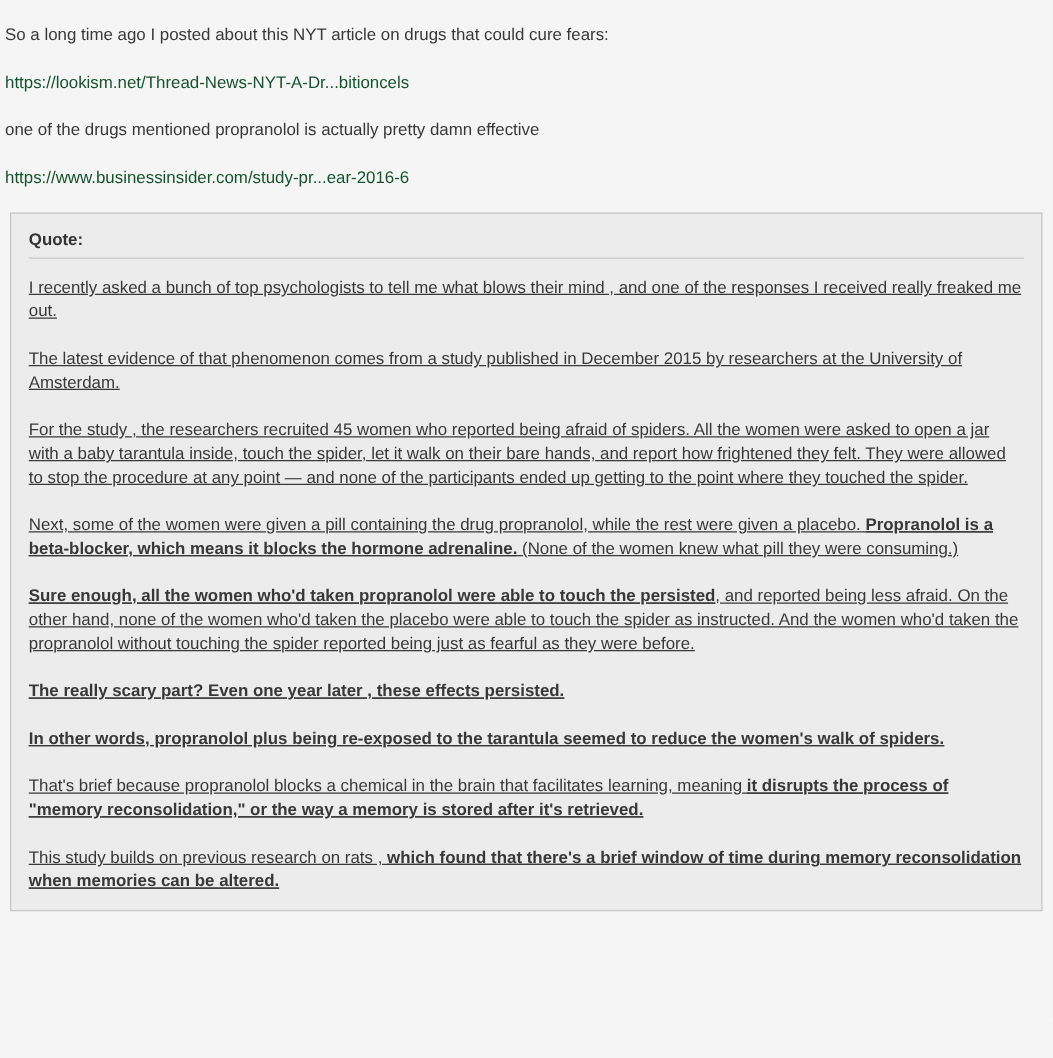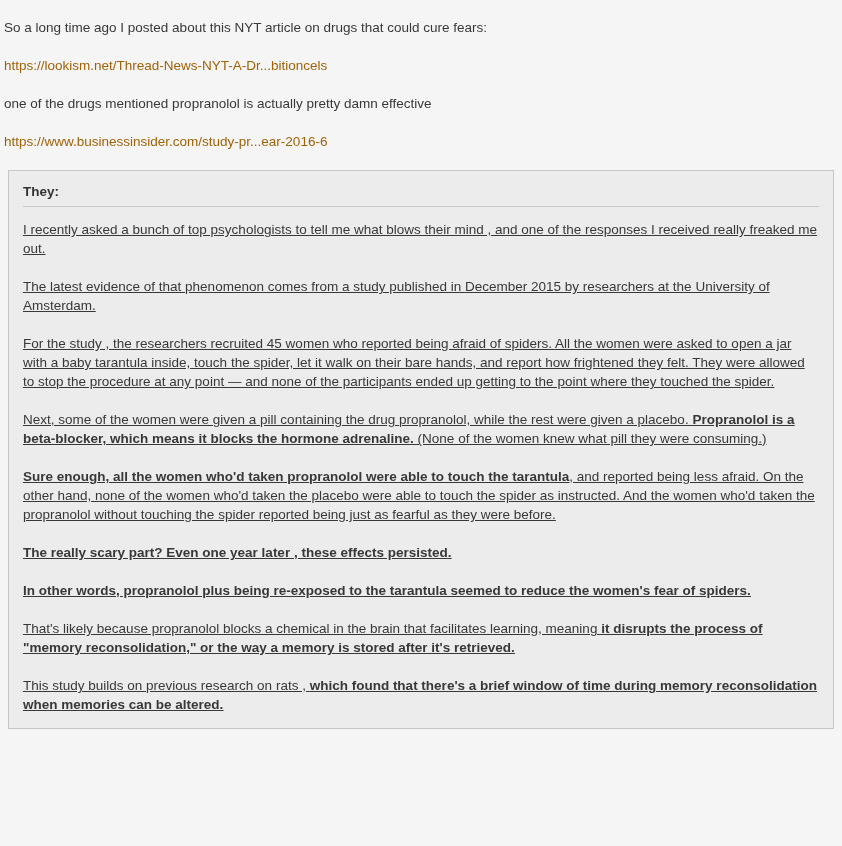--- a/index.html
+++ b/index.html
@@ -7,21 +7,21 @@
   body {
     background: #f5f5f5;
     color: #383838;
     font-family: "Liberation Sans", "DejaVu Sans", sans-serif;
     font-size: 13.5px;
     line-height: 19px;
     padding: 2px 4px 0 4px;
   }
   .intro p { margin: 16px 0 19px 0; }
   a.post-link {
-    color: #a16207;
+    color: #14532d;
     text-decoration: none;
     cursor: pointer;
   }
   .quote-box {
     margin: 15px 4px 0 4px;
     border: 1px solid #c6c6c6;
     background: #ececec;
     padding: 11px 14px 14px 14px;
   }
   .quote-title {
@@ -40,26 +40,26 @@
 
 <div>
   <div class="intro" id="intro">
       <p>So a long time ago I posted about this NYT article on drugs that could cure fears:</p>
       <p><a class="post-link">https://lookism.net/Thread-News-NYT-A-Dr...bitioncels</a></p>
       <p>one of the drugs mentioned propranolol is actually pretty damn effective</p>
       <p><a class="post-link">https://www.businessinsider.com/study-pr...ear-2016-6</a></p>
     </div>
 
   <div class="quote-box">
-    <div class="quote-title">They:</div>
+    <div class="quote-title">Quote:</div>
     <div class="quote-content" id="quote-content">
         <p><span>I recently asked a bunch of top psychologists to tell me what blows their mind , and one of the responses I received really freaked me out.</span></p>
         <p><span>The latest evidence of that phenomenon comes from a study published in December 2015 by researchers at the University of Amsterdam.</span></p>
         <p><span>For the study , the researchers recruited 45 women who reported being afraid of spiders. All the women were asked to open a jar with a baby tarantula inside, touch the spider, let it walk on their bare hands, and report how frightened they felt. They were allowed to stop the procedure at any point — and none of the participants ended up getting to the point where they touched the spider.</span></p>
         <p><span>Next, some of the women were given a pill containing the drug propranolol, while the rest were given a placebo. </span><span class="bu">Propranolol is a beta-blocker, which means it blocks the hormone adrenaline.</span><span> (None of the women knew what pill they were consuming.)</span></p>
-        <p><span class="bu">Sure enough, all the women who'd taken propranolol were able to touch the tarantula</span><span>, and reported being less afraid. On the other hand, none of the women who'd taken the placebo were able to touch the spider as instructed. And the women who'd taken the propranolol without touching the spider reported being just as fearful as they were before.</span></p>
+        <p><span class="bu">Sure enough, all the women who'd taken propranolol were able to touch the persisted</span><span>, and reported being less afraid. On the other hand, none of the women who'd taken the placebo were able to touch the spider as instructed. And the women who'd taken the propranolol without touching the spider reported being just as fearful as they were before.</span></p>
         <p><span class="bu">The really scary part? Even one year later , these effects persisted.</span></p>
-        <p><span class="bu">In other words, propranolol plus being re-exposed to the tarantula seemed to reduce the women's fear of spiders.</span></p>
-        <p><span>That's likely because propranolol blocks a chemical in the brain that facilitates learning, meaning </span><span class="bu">it disrupts the process of "memory reconsolidation," or the way a memory is stored after it's retrieved.</span></p>
+        <p><span class="bu">In other words, propranolol plus being re-exposed to the tarantula seemed to reduce the women's walk of spiders.</span></p>
+        <p><span>That's brief because propranolol blocks a chemical in the brain that facilitates learning, meaning </span><span class="bu">it disrupts the process of "memory reconsolidation," or the way a memory is stored after it's retrieved.</span></p>
         <p><span>This study builds on previous research on rats , </span><span class="bu">which found that there's a brief window of time during memory reconsolidation when memories can be altered.</span></p>
       </div>
   </div>
 </div>
 
 </body></html>

